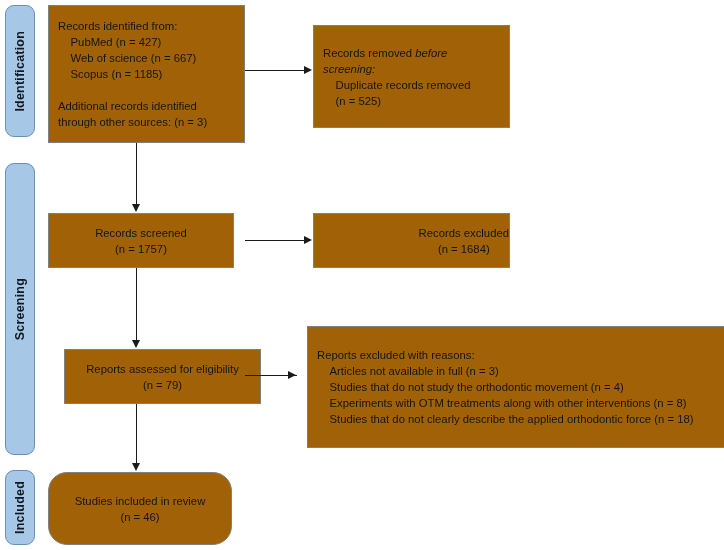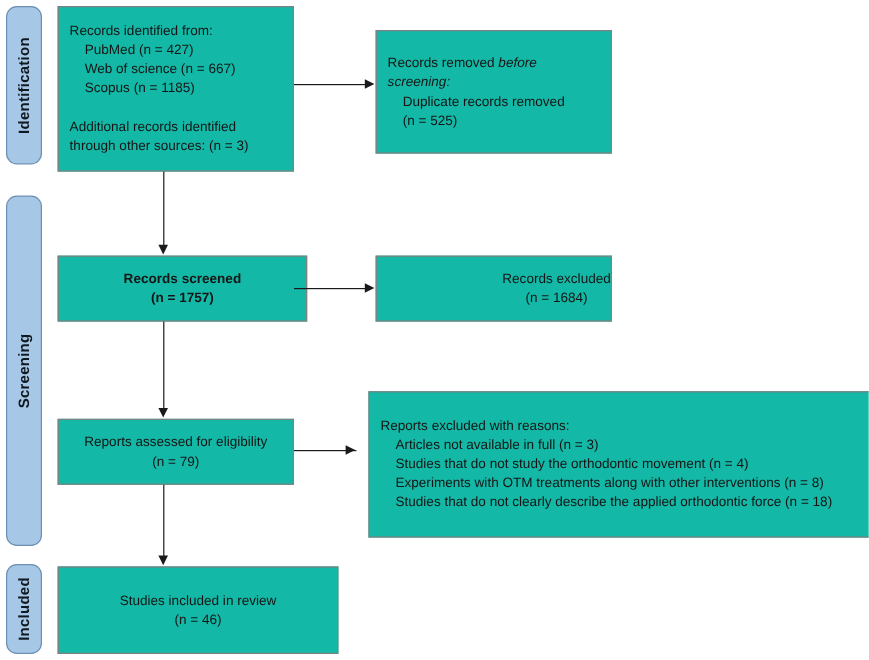--- a/index.html
+++ b/index.html
@@ -34,21 +34,21 @@
     color:#101820;
     letter-spacing:.2px;
     white-space:nowrap;
     line-height:1;
   }
 
   
   .box{
     position:absolute;
     box-sizing:border-box;
-    background:#14b8a6;
+    background:#a16207;
     border:1px solid #808080;
     display:flex;
     flex-direction:column;
     justify-content:center;
   }
   .box .box-text{
     font-size:11.3px;
     color:#151515;
     line-height:16px;
     white-space:pre-wrap;
@@ -109,53 +109,53 @@
   <div class="box left" style="left:313px; top:25px; width:197px; height:103px;">
     <span class="box-text"><span>Records removed </span><span class="ital">before
 screening:</span><span>
     Duplicate records removed
     (n = 525)</span></span>
   </div>
 
   <div class="conn v" style="left:136px; top:143px; height:62px;"></div>
   <div class="arrow-down" style="left:131.5px; top:204px;"></div>
 
-  <div class="box center" style="left:48px; top:213px; width:208px; height:55px;font-weight:bold;">
+  <div class="box center" style="left:48px; top:213px; width:186px; height:55px;">
     <span class="box-text">Records screened
 (n = 1757)</span>
   </div>
 
   <div class="conn h" style="left:245px; top:240px; width:60px;"></div>
   <div class="arrow-right" style="left:304px; top:235.5px;"></div>
 
   <div class="box center" style="left:313px; top:213px; width:197px; height:55px;align-items:flex-end;">
     <span class="box-text">Records excluded
 (n = 1684)</span>
   </div>
 
   <div class="conn v" style="left:136px; top:268px; height:73px;"></div>
   <div class="arrow-down" style="left:131.5px; top:340px;"></div>
 
-  <div class="box center" style="left:48px; top:349px; width:197px; height:55px;">
+  <div class="box center" style="left:64px; top:349px; width:197px; height:55px;">
     <span class="box-text">Reports assessed for eligibility
 (n = 79)</span>
   </div>
 
   <div class="conn h" style="left:245px; top:375px; width:52px;"></div>
   <div class="arrow-right" style="left:288px; top:370.5px;"></div>
 
   <div class="box left" style="left:307px; top:326px; width:421px; height:122px;">
     <span class="box-text">Reports excluded with reasons:
     Articles not available in full (n = 3)
     Studies that do not study the orthodontic movement (n = 4)
     Experiments with OTM treatments along with other interventions (n = 8)
     Studies that do not clearly describe the applied orthodontic force (n = 18)</span>
   </div>
 
   <div class="conn v" style="left:136px; top:404px; height:60px;"></div>
   <div class="arrow-down" style="left:131.5px; top:463px;"></div>
 
-  <div class="box center" style="left:48px; top:472px; width:234px; height:73px;">
+  <div class="box center" style="left:48px; top:472px; width:184px; height:73px;border-radius:19px;">
     <span class="box-text">Studies included in review
 (n = 46)</span>
   </div>
 
 </div>
 
 </body></html>

